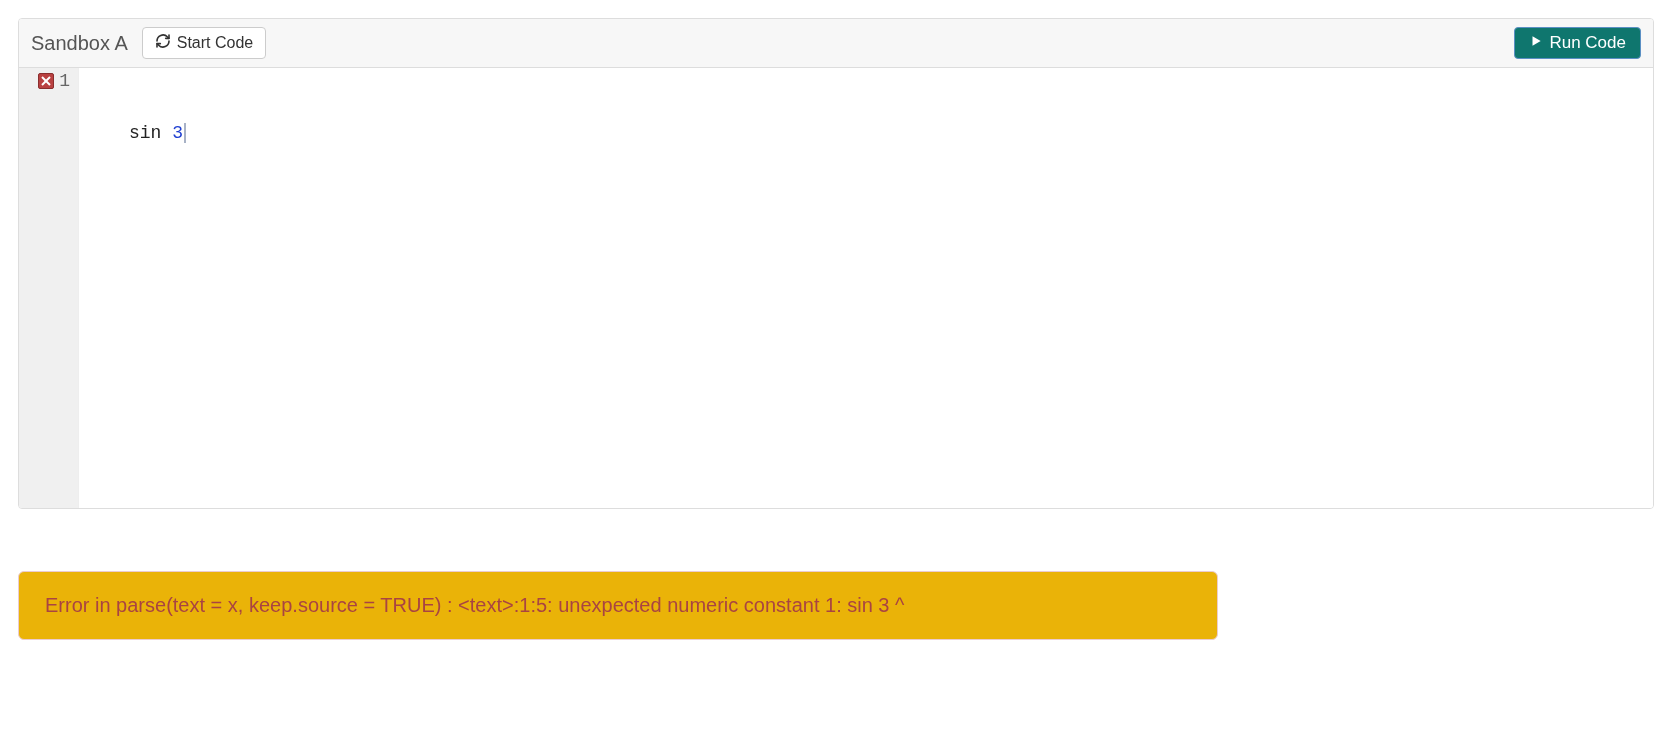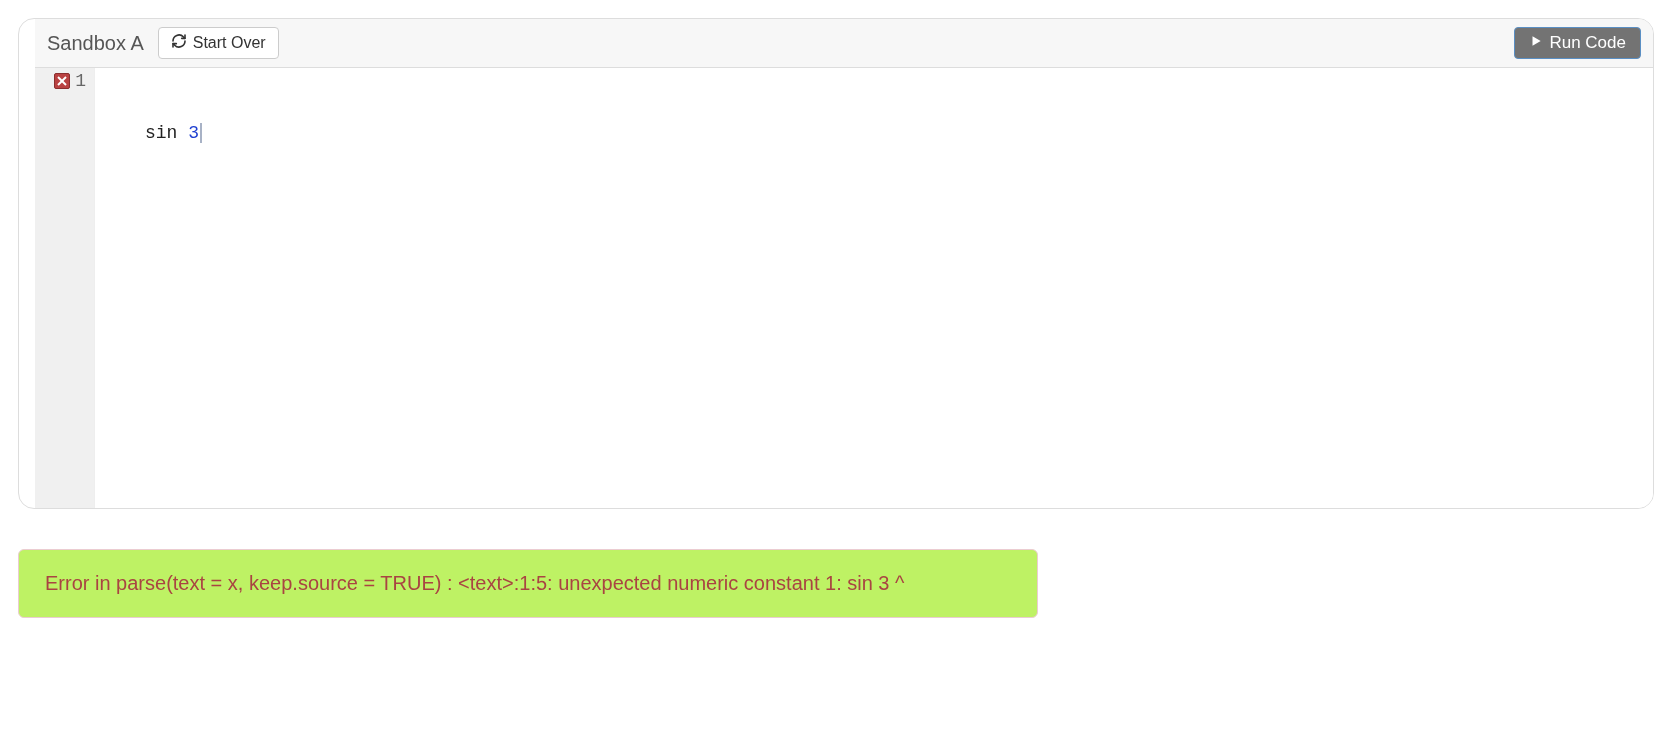--- a/index.html
+++ b/index.html
@@ -3,24 +3,23 @@
 <meta charset="utf-8">
 <style>
   * { box-sizing: border-box; margin: 0; padding: 0; }
   body {
     font-family: -apple-system, BlinkMacSystemFont, "Segoe UI", Helvetica, Arial, sans-serif;
     background: #fff;
     padding: 18px;
   }
   .panel {
     border: 1px solid #ddd;
-    border-radius: 16px;
+    border-radius: 4px;
     overflow: hidden;
     background: #fff;
-    padding-left: 16px;
   }
   .toolbar {
     background: #f7f7f7;
     border-bottom: 1px solid #ddd;
     padding: 8px 12px;
     display: flex;
     align-items: center;
     gap: 14px;
   }
   .title {
@@ -33,21 +32,21 @@
     gap: 6px;
     border: 1px solid #ccc;
     background: #fff;
     border-radius: 4px;
     padding: 5px 12px;
     font-size: 16px;
     color: #333;
     cursor: pointer;
   }
   .btn-primary {
-    background: #737373;
+    background: #0f766e;
     border: 1px solid #5a8fc4;
     color: #fff;
     font-size: 17px;
     padding: 5px 14px;
   }
   .toolbar-right {
     margin-left: auto;
     display: flex;
     align-items: center;
   }
@@ -108,24 +107,24 @@
   .cursor-caret {
     display: inline-block;
     width: 1px;
     height: 20px;
     background: rgba(0,0,0,0.15);
     border-left: 2px solid rgba(120,140,180,0.5);
     vertical-align: middle;
     margin-left: 1px;
   }
   .error-box {
-    margin-top: 40px;
-    width: 1020px;
+    margin-top: 62px;
+    width: 1200px;
     max-width: 100%;
-    background: #bef264;
+    background: #eab308;
     border: 1px solid #ebccd1;
     border-radius: 6px;
     padding: 22px 26px;
     color: #a94442;
     font-size: 20px;
   }
 </style>
 </head>
 <body>
 
@@ -134,21 +133,21 @@
     <span class="title">Sandbox A</span>
     <button class="btn">
       <span>
         <svg viewBox="0 0 24 24" width="16" height="16" fill="none" stroke="#333" stroke-width="2.4" stroke-linecap="round" stroke-linejoin="round">
           <path d="M3 12a9 9 0 0 1 15.5-6.3L21 8"></path>
           <path d="M21 3v5h-5"></path>
           <path d="M21 12a9 9 0 0 1-15.5 6.3L3 16"></path>
           <path d="M3 21v-5h5"></path>
         </svg>
       </span>
-      <span>Start Over</span>
+      <span>Start Code</span>
     </button>
     <div class="toolbar-right">
       <button class="btn btn-primary">
         <span>
           <svg viewBox="0 0 24 24" width="14" height="14" fill="#fff">
             <path d="M6 4l14 8-14 8z"></path>
           </svg>
         </span>
         <span>Run Code</span>
       </button>

